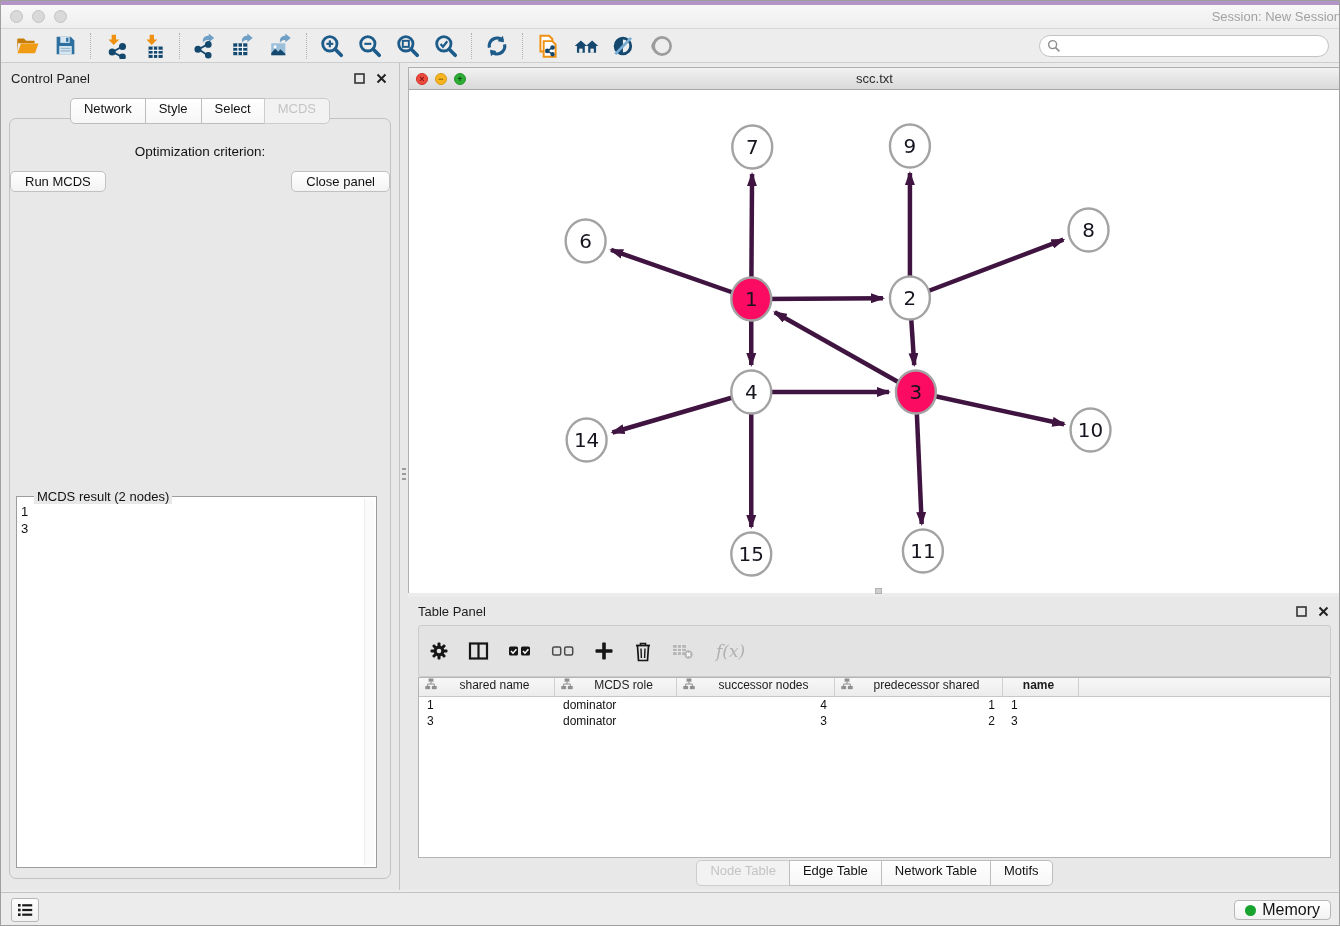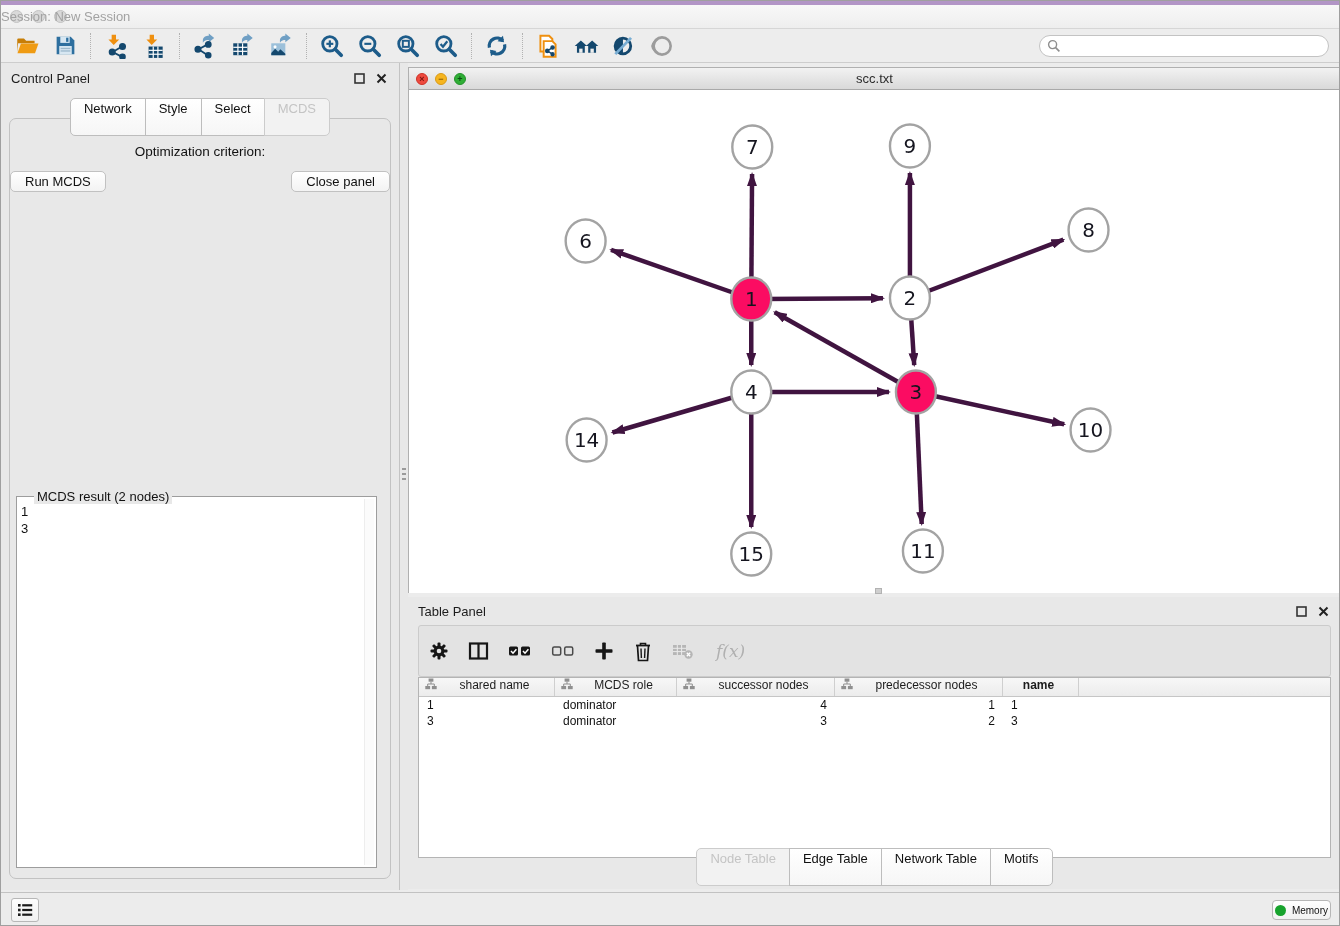--- a/index.html
+++ b/index.html
@@ -7,21 +7,21 @@
   body { font-family:"Liberation Sans", sans-serif; }
   #app { position:relative; width:1340px; height:926px; background:#ececec; overflow:hidden; border:1px solid #9f9f9f; }
 
   
   #top-strip { position:absolute; left:0; top:0; width:1340px; height:4px; background:#b295c6; }
   #titlebar { position:absolute; left:0; top:4px; width:1340px; height:24px;
     background:linear-gradient(#f8f8f8,#eeeeee); border-bottom:1px solid #d6d6d6;
     display:flex; align-items:center; }
   .traffic { width:13px; height:13px; border-radius:50%; margin-left:9px; }
   .t-gray { background:#d9d9d9; border:1px solid #c3c3c3; }
-  #window-title { position:absolute; left:0; right:0; text-align:left; font-size:13px; color:#a2a2a2; }
+  #window-title { position:absolute; left:0; right:0; text-align:right; font-size:13px; color:#a2a2a2; }
 
   
   #toolbar { position:absolute; left:0; top:28px; width:1340px; height:34px; background:#ededed;
     border-bottom:1px solid #cdcdcd; display:flex; align-items:center; padding:0 10px; }
   .tbtn { width:32px; height:30px; display:flex; align-items:center; justify-content:center; flex:0 0 auto; }
   .tb-gap { width:6px; flex:0 0 auto; }
   .tb-div { width:1px; height:26px; border-left:1px dotted #b2b2b2; margin:0 9px; flex:0 0 auto; }
   #search-wrap { margin-left:auto; position:relative; width:290px; height:22px; flex:0 0 auto; margin-right:2px; }
   #search-input { width:100%; height:100%; border:1px solid #c3c3c3; border-radius:12px; background:#fff;
     padding:0 10px 0 26px; font-size:12px; outline:none; }
@@ -29,21 +29,21 @@
 
   
   #control-panel { position:absolute; left:0; top:62px; width:399px; height:827px; background:#e8e8e8;
     border-right:1px solid #c3c3c3; }
   .panel-head { height:30px; display:flex; align-items:center; padding:0 10px; }
   .panel-title { font-size:13px; color:#1d1d1d; }
   .panel-head .spacer { flex:1; }
   .win-mini { width:16px; height:16px; display:flex; align-items:center; justify-content:center; margin-left:6px; }
 
   .seg-tabs { display:flex; justify-content:center; position:relative; z-index:3; }
-  .seg-tab { height:38px; line-height:19px; padding:0 13px; font-size:13px; color:#111;
+  .seg-tab { height:26px; line-height:19px; padding:0 13px; font-size:13px; color:#111;
     background:linear-gradient(#ffffff,#f6f6f6); border:1px solid #bdbdbd; margin-left:-1px; cursor:default; }
   .seg-tab:first-child { border-radius:5px 0 0 5px; margin-left:0; }
   .seg-tab:last-child { border-radius:0 5px 5px 0; }
   .seg-tab.active { color:#c4c4c4; background:#f2f2f2; border-color:#cccccc; }
 
   #cp-groupbox { position:absolute; left:8px; right:8px; top:55px; bottom:11px;
     border:1px solid #c2c2c2; border-radius:7px; background:#e8e8e8; }
   #opt-label { text-align:center; margin-top:25px; font-size:13.5px; color:#111; }
   #criterion-select { position:relative; margin:9px auto 0 auto; width:310px; height:22px; background:#fff;
     border:1px solid #c2c2c2; border-radius:5px; font-size:13px; color:#111; display:flex; align-items:center;
@@ -93,22 +93,22 @@
   .th-label { flex:1; text-align:center; padding-right:4px; white-space:nowrap; }
   .tr { display:flex; height:16px; align-items:center; font-size:12px; color:#111; }
   .td { flex:0 0 auto; padding:0 8px; white-space:nowrap; overflow:hidden; }
   #tp-tabs { position:absolute; left:0; right:0; bottom:3px; display:flex; justify-content:center; }
 
   
   #status-bar { position:absolute; left:0; top:891px; width:1340px; height:35px; background:#ececec; border-top:1px solid #c2c2c2;
     display:flex; align-items:center; padding:0 10px; }
   #list-btn { width:28px; height:24px; background:linear-gradient(#fdfdfd,#f1f1f1); border:1px solid #b7b7b7; border-radius:3px;
     display:flex; align-items:center; justify-content:center; }
-  #memory-btn { margin-left:auto; height:20px; padding:0 2px; background:linear-gradient(#ffffff,#f2f2f2);
-    border:1px solid #b7b7b7; border-radius:4px; display:flex; align-items:center; gap:6px; font-size:10px; color:#111; }
+  #memory-btn { margin-left:auto; height:20px; padding:0 10px; background:linear-gradient(#ffffff,#f2f2f2);
+    border:1px solid #b7b7b7; border-radius:4px; display:flex; align-items:center; gap:6px; font-size:16px; color:#111; }
   #memory-dot { width:11px; height:11px; border-radius:50%; background:#17a32d; }
 </style>
 </head>
 <body>
 
 <div id="app">
 
   <div id="top-strip"></div>
 
   <div id="titlebar">
@@ -543,21 +543,21 @@
             <svg class="tree" width="12" height="12" viewBox="0 0 12 12">
               <g fill="#8f8f8f">
                 <rect x="3.6" y="0.5" width="4.8" height="3.2"></rect>
                 <rect x="0.3" y="8" width="4.8" height="3.2"></rect>
                 <rect x="6.9" y="8" width="4.8" height="3.2"></rect>
               </g>
               <g stroke="#8f8f8f" stroke-width="1" fill="none">
                 <path d="M6 3.7 v2.3 M2.7 8 v-2 h6.6 v2"></path>
               </g>
             </svg>
-            <span class="th-label">predecessor nodes</span>
+            <span class="th-label">predecessor shared</span>
           </div>
           <div class="th" style="width: 76px; font-weight: bold;">
             <span class="th-label">name</span>
           </div>
         </div>
       <div id="tbody">
           <div class="tr">
             <div class="td" style="width: 136px; text-align: left;">1</div>
             <div class="td" style="width: 122px; text-align: left;">dominator</div>
             <div class="td" style="width: 158px; text-align: right;">4</div>

